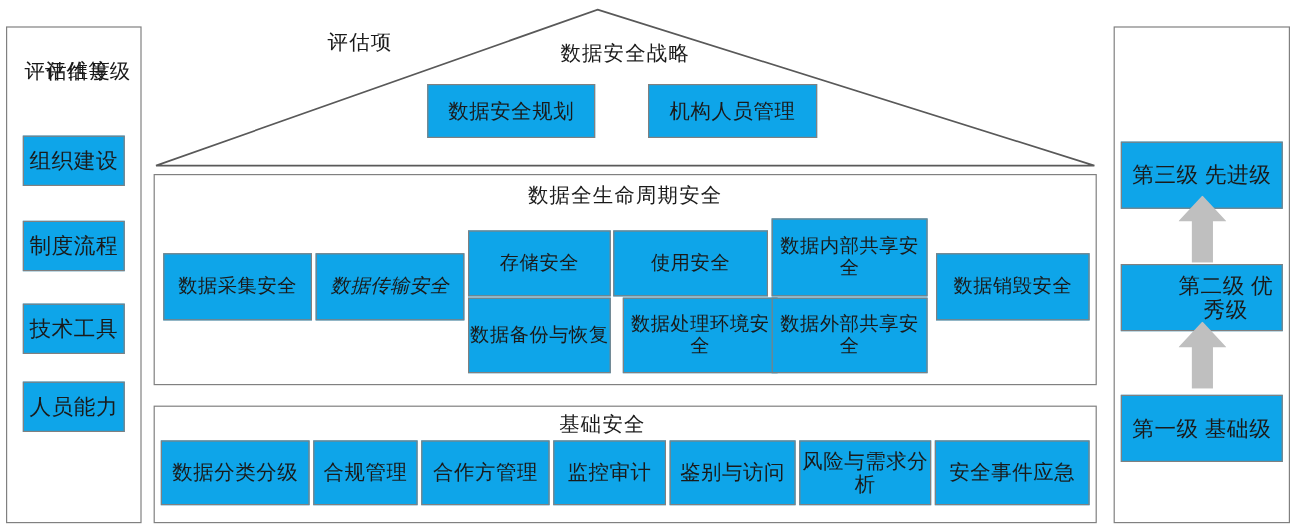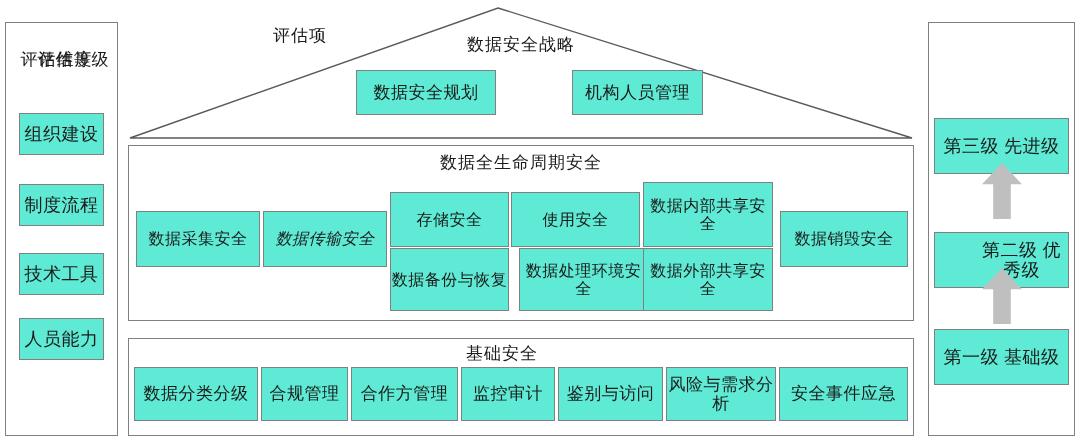--- a/index.html
+++ b/index.html
@@ -20,21 +20,21 @@
   }
   .panel {
     position: absolute;
     border: 1.5px solid #808080;
     background: #ffffff;
     box-sizing: border-box;
   }
   .box {
     position: absolute;
     border: 1.5px solid #808080;
-    background: #5eead4;
+    background: #0ea5e9;
     box-sizing: border-box;
     display: flex;
     align-items: center;
     justify-content: center;
     text-align: center;
     line-height: 1.12;
     letter-spacing: 0.5px;
   }
   .section-title {
     position: absolute;
@@ -96,21 +96,21 @@
   <div class="box dim-box" style="left:19px; top:253px;">技术工具</div>
   <div class="box dim-box" style="left:19px; top:318px;">人员能力</div>
 
   <svg id="roof-svg" width="786" height="135">
     <polygon points="370,2 784,132 2,132" fill="#ffffff" stroke="#595959" stroke-width="1.4"></polygon>
   </svg>
   <div class="plain-label" id="eval-item-label">评估项</div>
   <div class="section-title" id="roof-title">数据安全战略</div>
 
   <div class="box roof-box" style="left:356px; width:140px;">数据安全规划</div>
-  <div class="box roof-box" style="left:572px; width:131px;">机构人员管理</div>
+  <div class="box roof-box" style="left:540px; width:141px;">机构人员管理</div>
 
   <div class="panel" id="lifecycle-panel">
   </div>
   <div class="section-title" id="lifecycle-title">数据全生命周期安全</div>
 
   <div class="box lc-box" style="left:136px; top:211px; width:124px; height:56px;">数据采集安全</div>
   <div class="box lc-box" style="left:263px; top:211px; width:124px; height:56px;font-style:italic;">数据传输安全</div>
 
   <div class="box lc-box" style="left:390px; top:192px; width:119px; height:55px;">存储安全</div>
   <div class="box lc-box" style="left:390px; top:248px; width:119px; height:63px;">数据备份与恢复</div>
@@ -134,17 +134,17 @@
   <div class="box base-box" style="left:558px; width:105px;">鉴别与访问</div>
   <div class="box base-box" style="left:666px; width:110px;">风险与需求分析</div>
   <div class="box base-box" style="left:779px; width:129px;">安全事件应急</div>
 
   <div class="panel" id="right-panel">
   </div>
   <div class="section-title lvl-title">评估等级</div>
 
   <div class="box lvl-box" style="left:934px; top:118px;">第三级  先进级</div>
   <div class="up-arrow" style="left:982px; top:163px;"></div>
-  <div class="box lvl-box" style="left:934px; top:232px;padding-left:40px;">第二级  优秀级</div>
+  <div class="box lvl-box" style="left:934px; top:220px;padding-left:40px;">第二级  优秀级</div>
   <div class="up-arrow" style="left:982px; top:268px;"></div>
   <div class="box lvl-box" style="left:934px; top:329px;">第一级  基础级</div>
 
 </div>
 
 </body></html>

